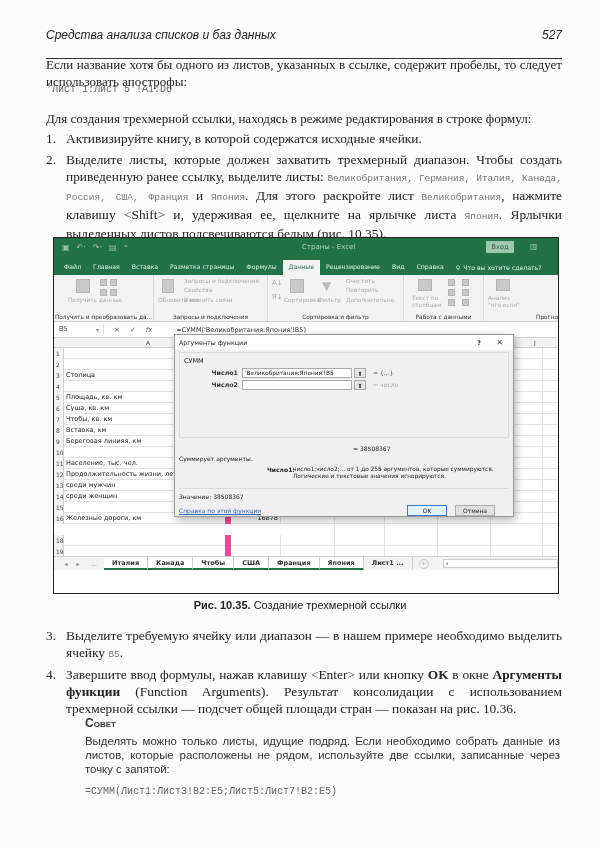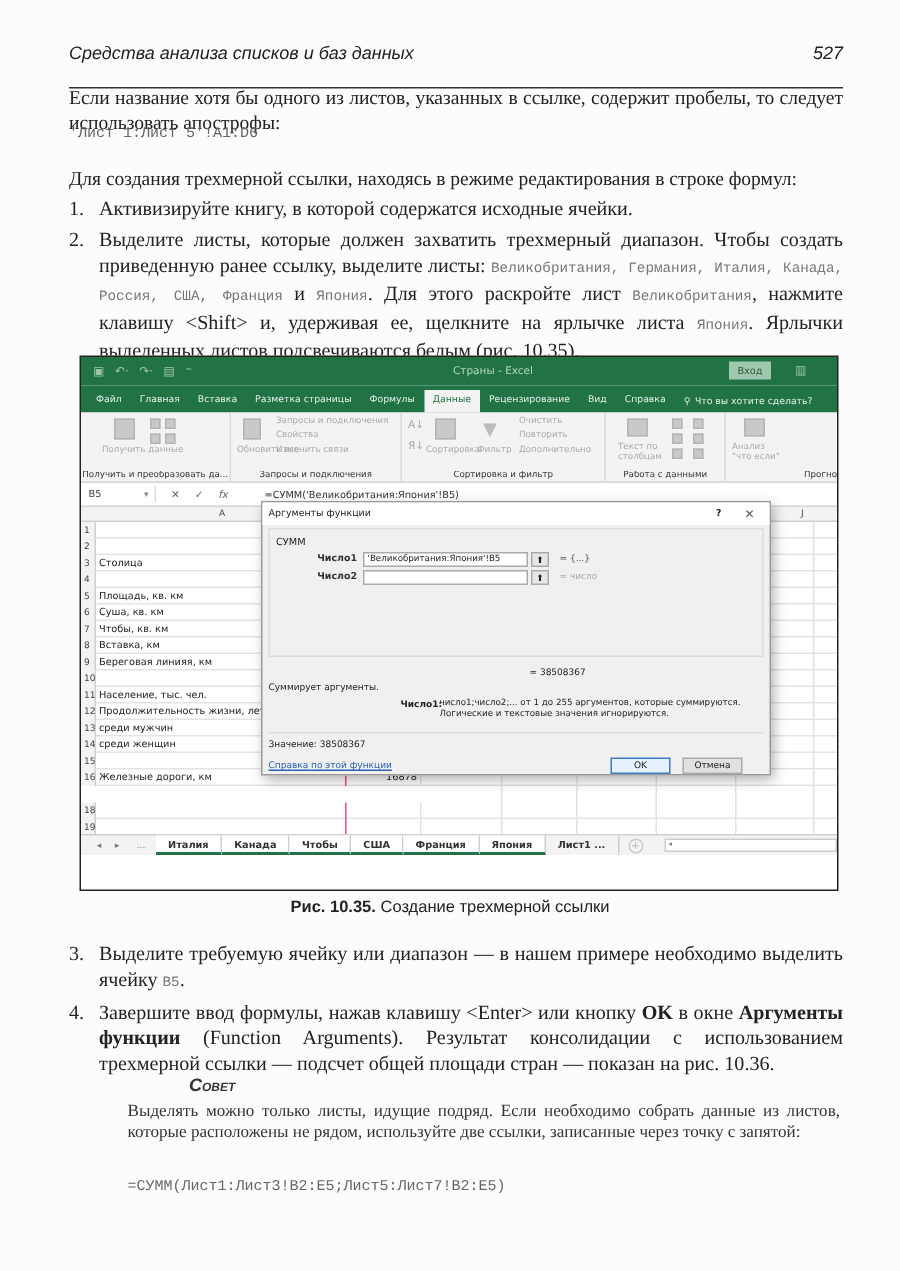--- a/index.html
+++ b/index.html
@@ -34,21 +34,21 @@
   .fbar { height: 16px; background: #fff; border-bottom: 1px solid #d4d4d4; display: flex; align-items: center; font-size: 6.5px; color: #444; }
   .namebox { width: 48px; height: 11px; border-right: 1px solid #ddd; padding-left: 3px; line-height: 11px; position: relative; margin-left: 2px; }
   .namebox::after { content: "▾"; position: absolute; right: 4px; top: 0; color: #888; font-size: 6px; }
   .fx-btns { display: flex; gap: 10px; padding: 0 10px; color: #666; font-size: 7px; }
   .formula { padding-left: 14px; white-space: nowrap; font-size: 6.5px; color: #333; }
   .grid { position: relative; height: 232px; }
   .colhdr { position: absolute; top: 0; left: 0; right: 0; height: 10px; background: #f3f3f3; border-bottom: 1px solid #d0d0d0; }
   .colhdr span { position: absolute; top: 1px; font-size: 6px; color: #444; }
   .row { position: absolute; left: 0; right: 0; height: 11px; border-bottom: 1px solid #e3e3e3; font-size: 6.5px; color: #222; }
   .row .rn { position: absolute; left: 0; width: 10px; height: 11px; background: #f3f3f3; border-right: 1px solid #d0d0d0; color: #444; font-size: 6px; padding-left: 2px; line-height: 11px; }
-  .row .ca { position: absolute; left: 12px; width: 165px; line-height: 11px; white-space: nowrap; overflow: hidden; border-right: 1px solid #ec4899; height: 11px; }
+  .row .ca { position: absolute; left: 12px; width: 165px; line-height: 11px; white-space: nowrap; overflow: hidden; border-right: 6px solid #ec4899; height: 11px; }
   .row .cb { position: absolute; left: 177px; width: 50px; text-align: right; line-height: 11px; padding-right: 2px; border-right: 1px solid #e3e3e3; height: 11px; }
   .vline { position: absolute; top: 10px; bottom: 0; width: 1px; background: #e3e3e3; }
   .sheetbar { position: absolute; left: 0; right: 0; bottom: 0; height: 14px; background: #f3f3f3; border-top: 1px solid #d0d0d0; display: flex; align-items: center; font-size: 6.5px; }
   .nav { color: #777; width: 12px; text-align: center; font-size: 6px; }
   .stab { padding: 0 8px; font-weight: bold; color: #333; border-right: 1px solid #cfcfcf; height: 13px; line-height: 13px; background: #fff; border-bottom: 2px solid #217346; }
   .addsheet { width: 10px; height: 10px; border-radius: 50%; border: 1px solid #ccc; margin-left: 6px; color: #bbb; font-size: 7px; display: flex; align-items: center; justify-content: center; }
   .hscroll { margin-left: 14px; flex: 1; height: 9px; border: 1px solid #ccc; background: #fff; position: relative; font-size: 5px; color: #888; padding-left: 2px; }
 
   
   .dialog { position: absolute; left: 120px; top: 106px; width: 340px; height: 183px; background: #f0f0f0; border: 1px solid #9a9a9a; box-shadow: 2px 3px 8px rgba(0,0,0,0.3); font-size: 6px; color: #222; }
@@ -69,22 +69,22 @@
   .sep { position: absolute; left: 4px; right: 4px; top: 153px; height: 1px; background: #dcdcdc; }
   .value-line { position: absolute; left: 4px; top: 158px; font-size: 6px; }
   .help-link { position: absolute; left: 4px; top: 172px; font-size: 6px; color: #2a60b5; text-decoration: underline; }
   .dbtn { position: absolute; top: 170px; width: 40px; height: 11px; background: #e1e1e1; border: 1px solid #adadad; font-size: 6px; text-align: center; line-height: 9px; }
   .dbtn.ok { left: 232px; border-color: #3d7bc4; background: #e5f1fb; }
   .dbtn.cancel { left: 280px; }
 
   .caption { position: absolute; top: 599px; left: 0; width: 600px; text-align: center; font-family: "Liberation Sans", sans-serif; font-size: 11px; color: #222; }
   .caption b { font-weight: bold; }
 
-  .tip { position: absolute; left: 85px; width: 475px; font-family: Liberation Serif, serif; font-size: 11.4px; line-height: 14px; text-align: justify; color: #333; }
-  .tip-title { position: absolute; left: 85px; top: 716px; font-family: "Liberation Sans", sans-serif; font-style: italic; font-weight: bold; font-size: 12px; color: #333; font-variant: small-caps; margin-left: 41px; }
+  .tip { position: absolute; left: 85px; width: 475px; font-family: Liberation Sans, sans-serif; font-size: 11.4px; line-height: 14px; text-align: justify; color: #333; }
+  .tip-title { position: absolute; left: 85px; top: 716px; font-family: "Liberation Sans", sans-serif; font-weight: bold; font-size: 12px; color: #333; font-variant: small-caps; }
 </style>
 </head>
 <body>
 
 <div class="header">
   <span>Средства анализа списков и баз данных</span>
   <span style="font-style:italic;">527</span>
 </div>
 
 <div class="p" style="top:56px;">Если название хотя бы одного из листов, указанных в ссылке, содержит пробелы, то следует использовать апострофы:</div>

